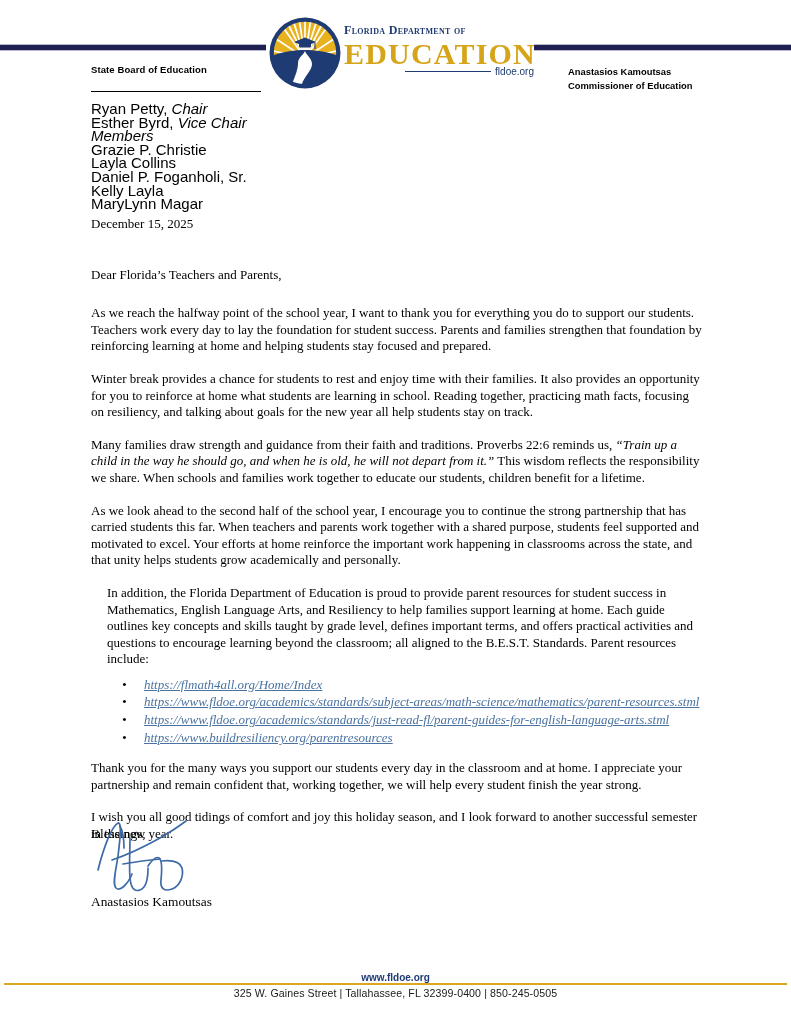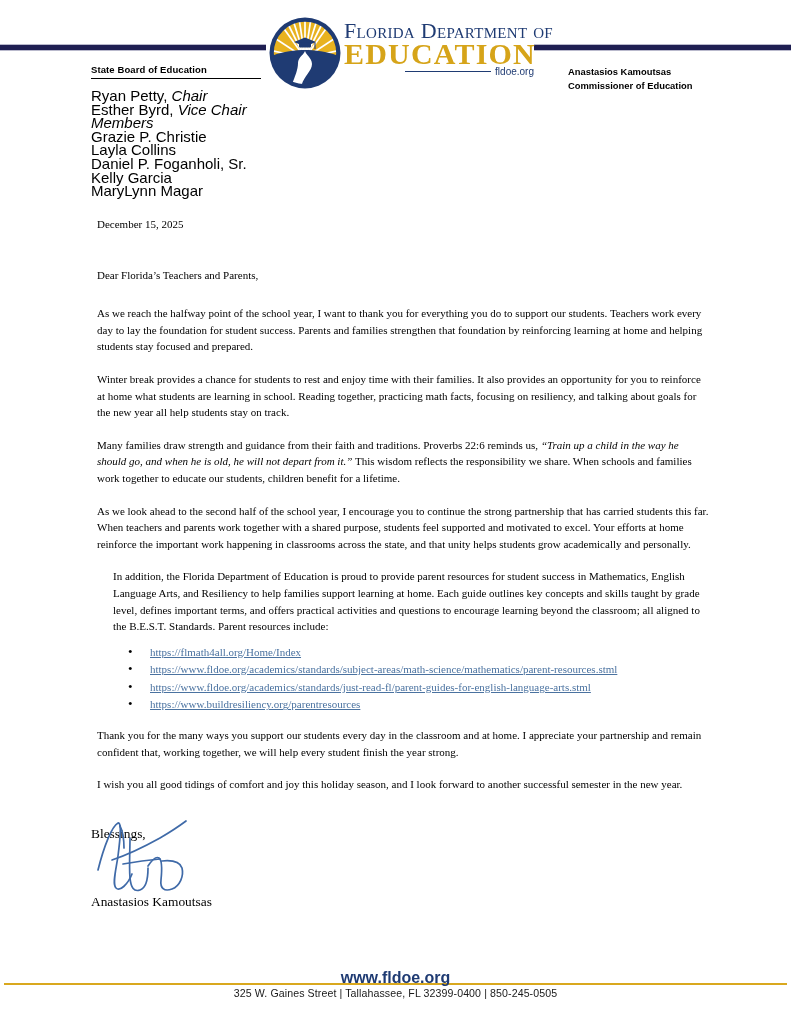--- a/index.html
+++ b/index.html
@@ -48,22 +48,22 @@
   }
   .logo-words {
     position: absolute;
     left: 78px;
     top: 8px;
     width: 190px;
   }
   .logo-line1 {
     font-family: "Liberation Serif", serif;
     color: #1f3b73;
-    font-size: 22px;
-    font-weight: normal;
+    font-size: 12px;
+    font-weight: bold;
     letter-spacing: 0.3px;
     line-height: 17px;
     font-variant: small-caps;
     white-space: nowrap;
   }
   .logo-line2 {
     font-family: "Liberation Serif", serif;
     color: #d6a419;
     font-size: 30px;
     font-weight: bold;
@@ -98,21 +98,21 @@
     position: absolute;
     left: 91px;
     top: 64px;
     width: 170px;
     font-family: "Liberation Sans", sans-serif;
   }
   .sbe-title {
     font-size: 9.5px;
     font-weight: bold;
     letter-spacing: 0.1px;
-    padding-bottom: 3px;
+    padding-bottom: 16px;
     border-bottom: 1.6px solid #000000;
     white-space: nowrap;
   }
   .sbe-list {
     margin-top: 10px;
   }
   .sbe-list .row {
     font-size: 15px;
     line-height: 13.6px;
     white-space: nowrap;
@@ -126,40 +126,41 @@
     width: 200px;
     font-family: "Liberation Sans", sans-serif;
     font-size: 9.4px;
     font-weight: bold;
     line-height: 13.5px;
   }
 
   
   .letter {
     position: absolute;
-    left: 97px;
+    left: 91px;
     top: 216px;
     width: 613px;
     font-family: "Liberation Serif", serif;
-    font-size: 11px;
+    font-size: 13px;
     line-height: 16.6px;
   }
   .letter .date { margin: 0 0 34px 0; }
   .letter .salutation { margin: 16px 0 22px 0; }
   .letter p.para {
     margin: 0 0 16px 0;
     text-align: left;
   }
   .letter p.para.tight { margin-bottom: 9px; margin-left: 16px; }
   .letter i { font-style: italic; }
 
   ul.links {
     margin: 0 0 14px 0;
     padding-left: 53px;
     list-style: none;
+    font-style: italic;
   }
   ul.links li {
     position: relative;
     margin: 0 0 1px 0;
     line-height: 16.6px;
   }
   ul.links li::before {
     content: "\2022";
     position: absolute;
     left: -22px;
@@ -205,21 +206,21 @@
   }
   .footer {
     position: absolute;
     left: 0;
     top: 968px;
     width: 791px;
     text-align: center;
     font-family: "Liberation Sans", sans-serif;
   }
   .footer .site {
-    font-size: 16px;
+    font-size: 10px;
     font-weight: bold;
     color: #1f3b73;
     line-height: 14px;
     padding-top: 3px;
   }
   .footer .addr {
     font-size: 10.6px;
     color: #1a1a1a;
     line-height: 16px;
     letter-spacing: 0.1px;
@@ -275,21 +276,21 @@
 
 <div class="sbe-block">
   <div class="sbe-title">State Board of Education</div>
   <div class="sbe-list">
     <div class="row"><span>Ryan Petty,</span> <span class="it">Chair</span></div>
     <div class="row"><span>Esther Byrd,</span> <span class="it">Vice Chair</span></div>
     <div class="row"><span class="it">Members</span></div>
     <div class="row">Grazie P. Christie</div>
     <div class="row">Layla Collins</div>
     <div class="row">Daniel P. Foganholi, Sr.</div>
-    <div class="row">Kelly Garcia</div>
+    <div class="row">Kelly Layla</div>
     <div class="row">MaryLynn Magar</div>
   </div>
 </div>
 
 <div class="commish-block">
   <div>Anastasios Kamoutsas</div>
   <div>Commissioner of Education</div>
 </div>
 
 <div class="letter">

